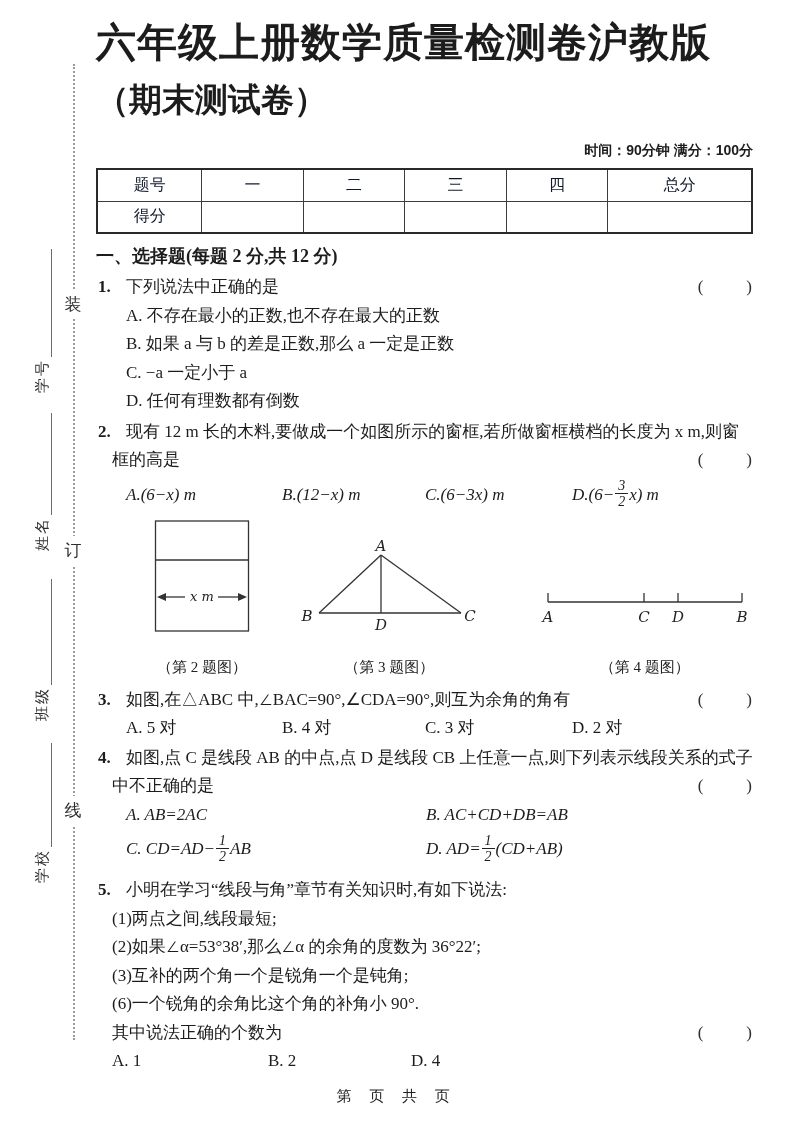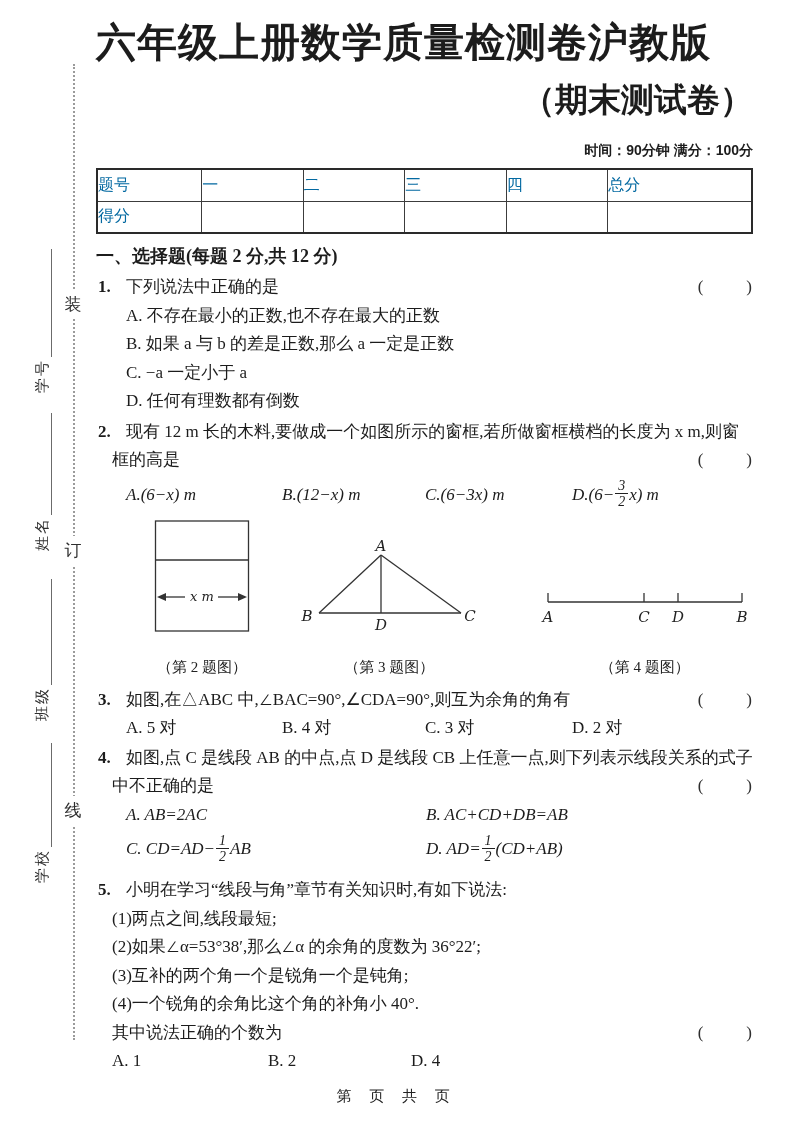--- a/index.html
+++ b/index.html
@@ -19,28 +19,28 @@
             font-size:15px; color:#2e2e2e; display:flex; align-items:flex-end; }
   .sfield .lbl { letter-spacing:2px; }
   .sblank { display:inline-block; border-bottom:1.2px solid #6b6b6b; height:13px; margin-left:2px; }
 
   
   .content { position:absolute; left:96px; top:16px; width:657px; }
 
   .title { font-family:"Liberation Sans", sans-serif; font-weight:900;
            font-size:40px; line-height:52px; text-align:left; letter-spacing:1px; }
   .subtitle { font-family:"Liberation Sans", sans-serif; font-weight:900;
-              font-size:33px; line-height:44px; text-align:right; margin-top:10px; }
+              font-size:33px; line-height:44px; text-align:left; margin-top:10px; }
   .meta { margin-top:16px; text-align:right; font-family:"Liberation Sans", sans-serif;
           font-weight:700; font-size:14px; line-height:24px; }
 
   table.score { width:100%; border-collapse:collapse; margin-top:6px;
                 border:2.2px solid #2a2a2a; font-size:16px; }
-  table.score td { border:1.2px solid #3c3c3c; height:32px; text-align:left;
-                   vertical-align:middle; color:#0369a1; }
+  table.score td { border:1.2px solid #3c3c3c; height:32px; text-align:center;
+                   vertical-align:middle; color:#0f172a; }
   td.c0 { width:16%; } td.c1,td.c2,td.c3,td.c4 { width:15.5%; } td.c5 { width:22%; }
 
   .sec-heading { margin-top:9px; font-size:18px; line-height:26px; font-weight:700; }
 
   .q { position:relative; padding-left:30px; font-size:17px; line-height:28.5px; }
   .qnum { position:absolute; left:2px; top:0; font-weight:700; }
   .qrow { display:flex; justify-content:space-between; }
   .bracket { white-space:pre; letter-spacing:1px; color:#2e2e2e; }
   .optgrid4 { display:grid; grid-template-columns:156px 143px 147px auto; }
   .optgrid2 { display:grid; grid-template-columns:300px auto; }
@@ -223,21 +223,21 @@
         <span class="math"><span>D. AD=</span><span class="frac"><span class="fnum">1</span><span class="fden">2</span></span><span>(CD+AB)</span></span>
       </div>
     </div>
 
     <div class="q" style="margin-top:7px;">
       <span class="qnum">5.</span>
       <div>小明在学习“线段与角”章节有关知识时,有如下说法:</div>
       <div style="margin-left:-14px;">(1)两点之间,线段最短;</div>
       <div style="margin-left:-14px;">(2)如果∠α=53°38′,那么∠α 的余角的度数为 36°22′;</div>
       <div style="margin-left:-14px;">(3)互补的两个角一个是锐角一个是钝角;</div>
-      <div style="margin-left:-14px;">(4)一个锐角的余角比这个角的补角小 40°.</div>
+      <div style="margin-left:-14px;">(6)一个锐角的余角比这个角的补角小 90°.</div>
       <div class="qrow" style="margin-left:-14px;">
         <span>其中说法正确的个数为</span>
         <span class="bracket">(        )</span>
       </div>
       <div class="optgrid4" style="margin-left:-14px;">
         <span>A. 1</span>
         <span>B. 2</span>
         <span>D. 4</span>
       </div>
     </div>

